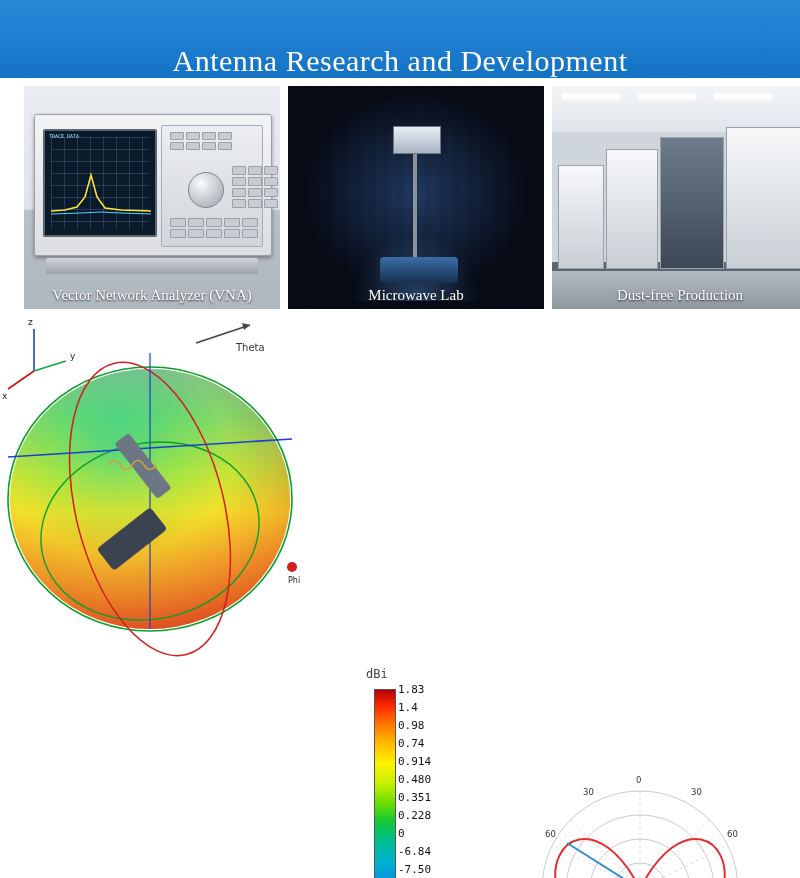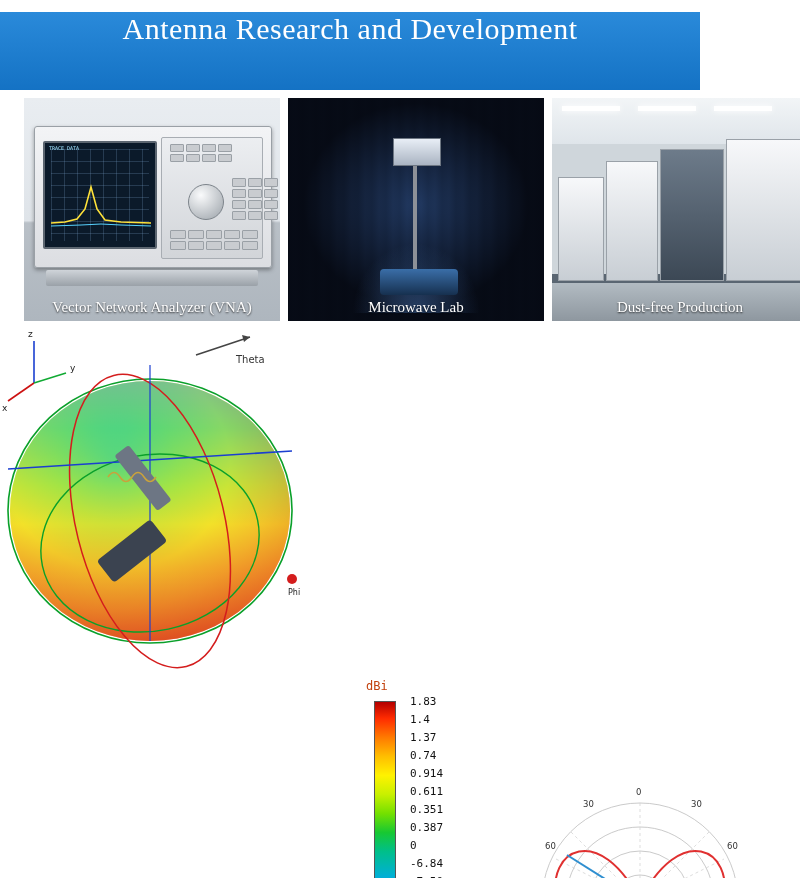--- a/index.html
+++ b/index.html
@@ -5,24 +5,24 @@
   html,body{margin:0;padding:0;}
   body{
     width:800px;height:878px;
     background:#ffffff;
     font-family:"Liberation Serif", serif;
     overflow:hidden;
     position:relative;
   }
   
   .banner{
-    width:700px;height:78px;
+    width:800px;height:78px;
     background:#1a7fd4;
     background:linear-gradient(#2a8ada,#1472c4);
-    display:flex;align-items:flex-start;justify-content:center;margin-top:12px;
+    display:flex;align-items:flex-end;justify-content:center;
   }
   .banner-title{
     color:#ffffff;
     font-size:30px;
     font-family:"Liberation Serif", serif;
     letter-spacing:.5px;
   }
   
   .photos{
     display:flex;
@@ -131,30 +131,30 @@
     font-size:30px;color:#111;
     font-family:"Liberation Serif", serif;
   }
   
   .pattern3d{
     position:absolute;left:0;top:330px;width:330px;height:360px;
   }
   .axes-label{position:absolute;font-size:9px;font-family:"DejaVu Sans",sans-serif;color:#333;}
   
   .cbar-wrap{position:absolute;left:330px;top:358px;width:110px;height:330px;}
-  .cbar-title{position:absolute;left:36px;top:0;font-size:12px;font-family:"DejaVu Sans Mono",monospace;color:#c2410c;}
+  .cbar-title{position:absolute;left:36px;top:0;font-size:12px;font-family:"DejaVu Sans Mono",monospace;color:#404040;}
   .cbar{
     position:absolute;left:44px;top:22px;width:20px;height:272px;
     background:linear-gradient(to bottom,
       #b30000 0%, #ff2b00 6%, #ff7a00 13%, #ffbe00 20%, #fff200 27%,
       #c8f000 34%, #74e000 41%, #17c832 48%, #00bf8a 55%,
       #00b0d4 64%, #0a7fe0 74%, #0b4fd0 84%, #0b2ab8 93%, #061a8c 100%);
     border:1px solid #555;
   }
-  .cbar-ticks{position:absolute;left:68px;top:14px;width:60px;margin-left:12px;}
+  .cbar-ticks{position:absolute;left:68px;top:14px;width:60px;}
   .cbar-ticks div{
     font-size:11px;font-family:"DejaVu Sans Mono",monospace;color:#111;
     height:18px;line-height:18px;text-align:left;
   }
   
   .polar-wrap{position:absolute;left:505px;top:448px;width:270px;height:300px;}
 </style>
 </head>
 <body>
 
@@ -304,26 +304,26 @@
       <text x="288" y="274" font-size="8" fill="#222" font-family="DejaVu Sans, sans-serif">Phi</text>
     </g>
   </svg>
 
   <div class="cbar-wrap">
     <div class="cbar-title">dBi</div>
     <div class="cbar"></div>
     <div class="cbar-ticks">
       <div>1.83</div>
       <div>1.4</div>
-      <div>1.37</div>
+      <div>0.98</div>
       <div>0.74</div>
       <div>0.914</div>
-      <div>0.611</div>
+      <div>0.480</div>
       <div>0.351</div>
-      <div>0.387</div>
+      <div>0.228</div>
       <div>0</div>
       <div>-6.84</div>
       <div>-7.50</div>
 
     </div>
   </div>
 
   <div class="polar-wrap">
     <svg viewBox="0 0 270 270" width="270" height="270">
       <g stroke="#bdbdbd" fill="none" stroke-width="0.8">

